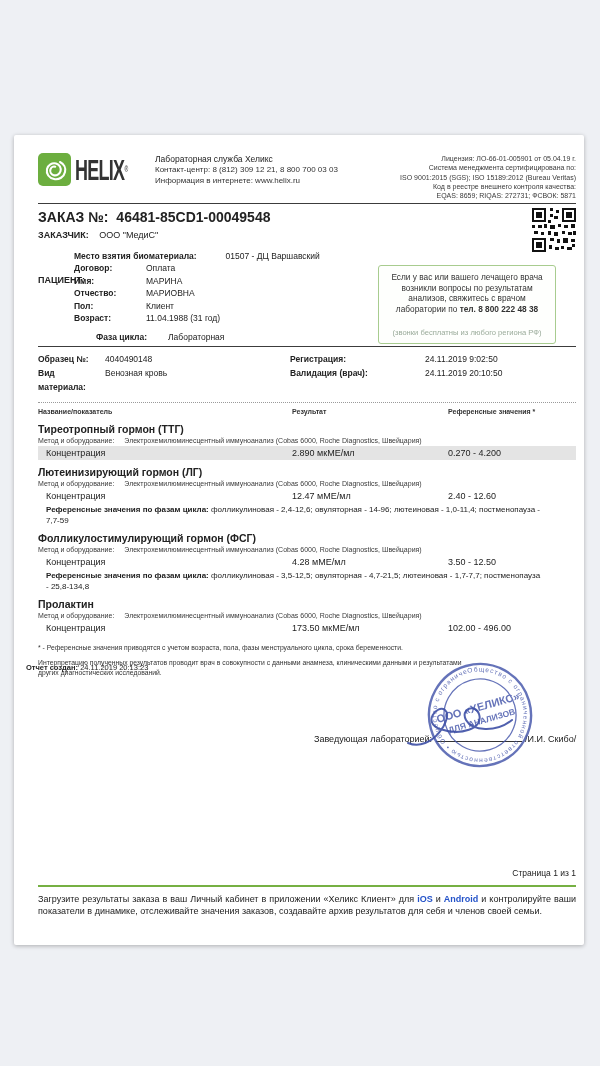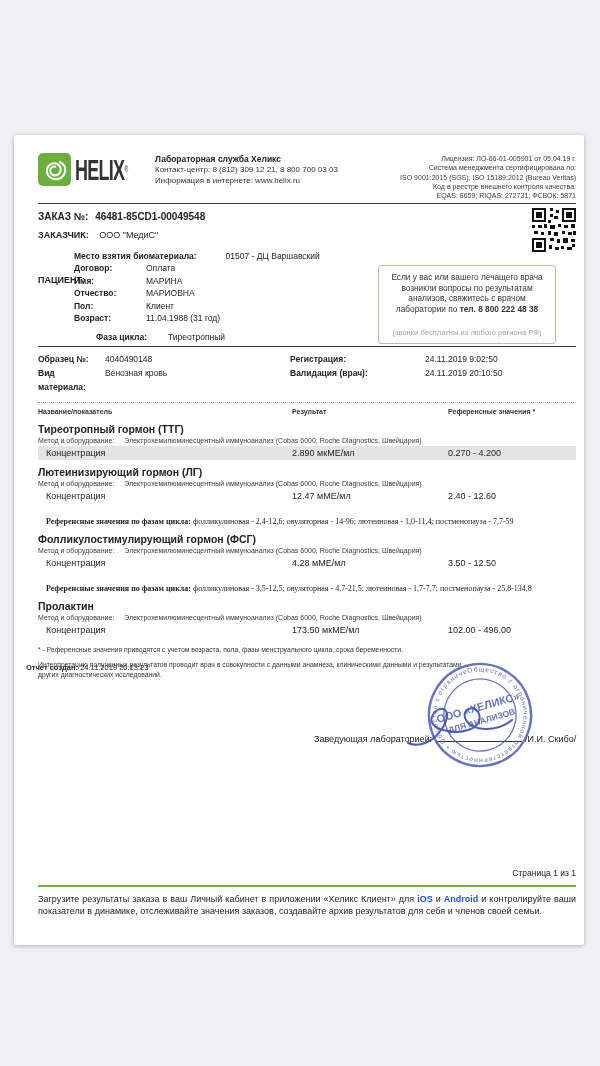--- a/index.html
+++ b/index.html
@@ -10,29 +10,29 @@
 
   
   .doc-header { display:flex; justify-content:space-between; height:48px; }
   .brand { display:flex; }
   .logo-mark { width:33px; height:33px; background:#6cae3f; border-radius:5px; margin-top:1px; }
   .logo-word { font-size:25px; font-weight:bold; color:#333; letter-spacing:-1px;
                transform:scaleX(.72) scaleY(1.18); transform-origin:left top; display:inline-block; line-height:30px; }
   .logo-reg { font-size:7px; vertical-align:top; color:#555; }
   .logo-text-wrap { width:78px; margin-left:4px; overflow:visible; }
   .brand-lines { margin-left:2px; padding-top:2px; }
-  .brand-name { font-size:8.5px; font-weight:bold; line-height:11px; }
+  .brand-name { font-size:8.5px; font-weight:normal; line-height:11px; }
   .brand-line { font-size:8px; line-height:10.5px; color:#333; }
   .license { text-align:right; font-size:7px; line-height:9.3px; color:#3a3a3a; padding-top:2px; }
 
   .hr-dark { border:none; border-top:1.6px solid #3c3c3c; margin-top:3px; }
   .hr-dark2 { border:none; border-top:1.6px solid #3c3c3c; margin-top:3px; }
   .dotted-hr { border:none; border-top:1px dotted #9a9a9a; margin-top:8px; }
 
-  .order-row { margin-top:7px; font-size:10px; font-weight:bold; line-height:12px; }
+  .order-row { margin-top:7px; font-size:14px; font-weight:bold; line-height:12px; }
   .order-row .num { margin-left:4px; }
   .customer-row { margin-top:6px; font-size:9px; line-height:12px; }
   .customer-row .lbl { font-weight:bold; margin-right:8px; }
   .qr { position:absolute; top:73px; right:8px; width:44px; height:44px; }
 
   
   .patient-block { margin-top:9px; position:relative; }
   .patient-section-label { position:absolute; left:0; top:25px; font-size:9px; font-weight:bold; }
   .patient-rows { margin-left:36px; }
   .p-row { display:flex; line-height:12.4px; font-size:8.5px; }
@@ -57,21 +57,21 @@
   .results-header { display:flex; padding:5px 0 2px; font-size:7px; font-weight:bold; color:#333; }
   .c1 { width:254px; flex-shrink:0; }
   .c2 { width:156px; flex-shrink:0; }
   .c3 { flex:1; }
   .test-name { margin-top:6px; font-size:10.5px; font-weight:bold; line-height:13px; }
   .method-row { font-size:7px; line-height:10px; color:#3a3a3a; }
   .method-row .m-lbl { margin-right:10px; }
   .r-row { display:flex; align-items:center; height:14px; font-size:9px; }
   .r-row .c1 { padding-left:8px; }
   .highlight { background:#e4e4e4; }
-  .ref-note { font-size:8px; line-height:11px; max-width:506px; margin-top:13px;font-family:Liberation Serif, serif; }
+  .ref-note { font-size:8px; line-height:11px; max-width:506px; margin-top:1px; }
   .ref-note b { font-weight:bold; }
 
   .footnote1 { margin-top:8px; font-size:6.8px; line-height:9px; color:#333; }
   .footnote2 { margin-top:6px; font-size:6.8px; line-height:9.6px; color:#333; max-width:434px; }
 
   
   .report-created { position:absolute; left:12px; top:528px; font-size:7.5px; }
   .report-created .lbl { font-weight:bold; }
   .sign-row { position:absolute; left:300px; top:598px; font-size:9px; z-index:1; white-space:nowrap; }
   .sig-line { display:inline-block; width:86px; border-bottom:1px solid #333; height:9px; margin:0 1px; }
@@ -148,21 +148,21 @@
           </div>
         <div class="p-row">
             <span class="p-label">Возраст:</span>
             <span>11.04.1988 (31 год)</span>
           </div>
       </div>
     </div>
 
     <div class="phase-row">
       <span class="p-label">Фаза цикла:</span>
-      <span>Тиреотропный</span>
+      <span>Лабораторная</span>
     </div>
 
     <hr class="hr-dark2">
 
     <div class="sample-grid">
       <div class="s-row">
         <span class="s-l1">Образец №:</span>
         <span class="s-v1">4040490148</span>
         <span class="s-l2">Регистрация:</span>
         <span>24.11.2019 9:02:50</span>

